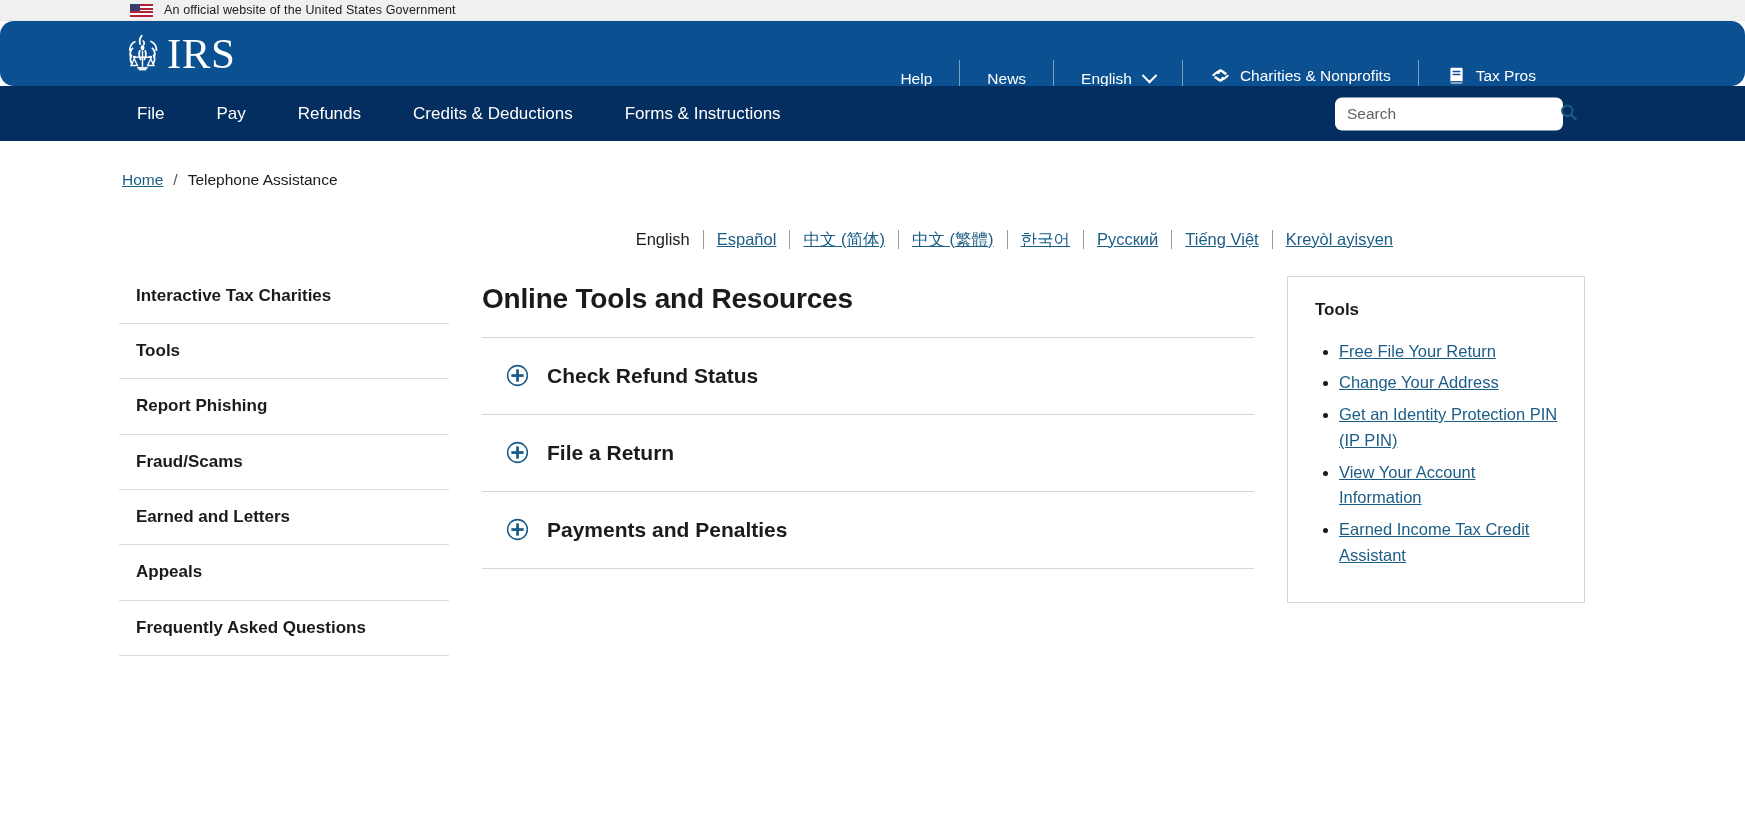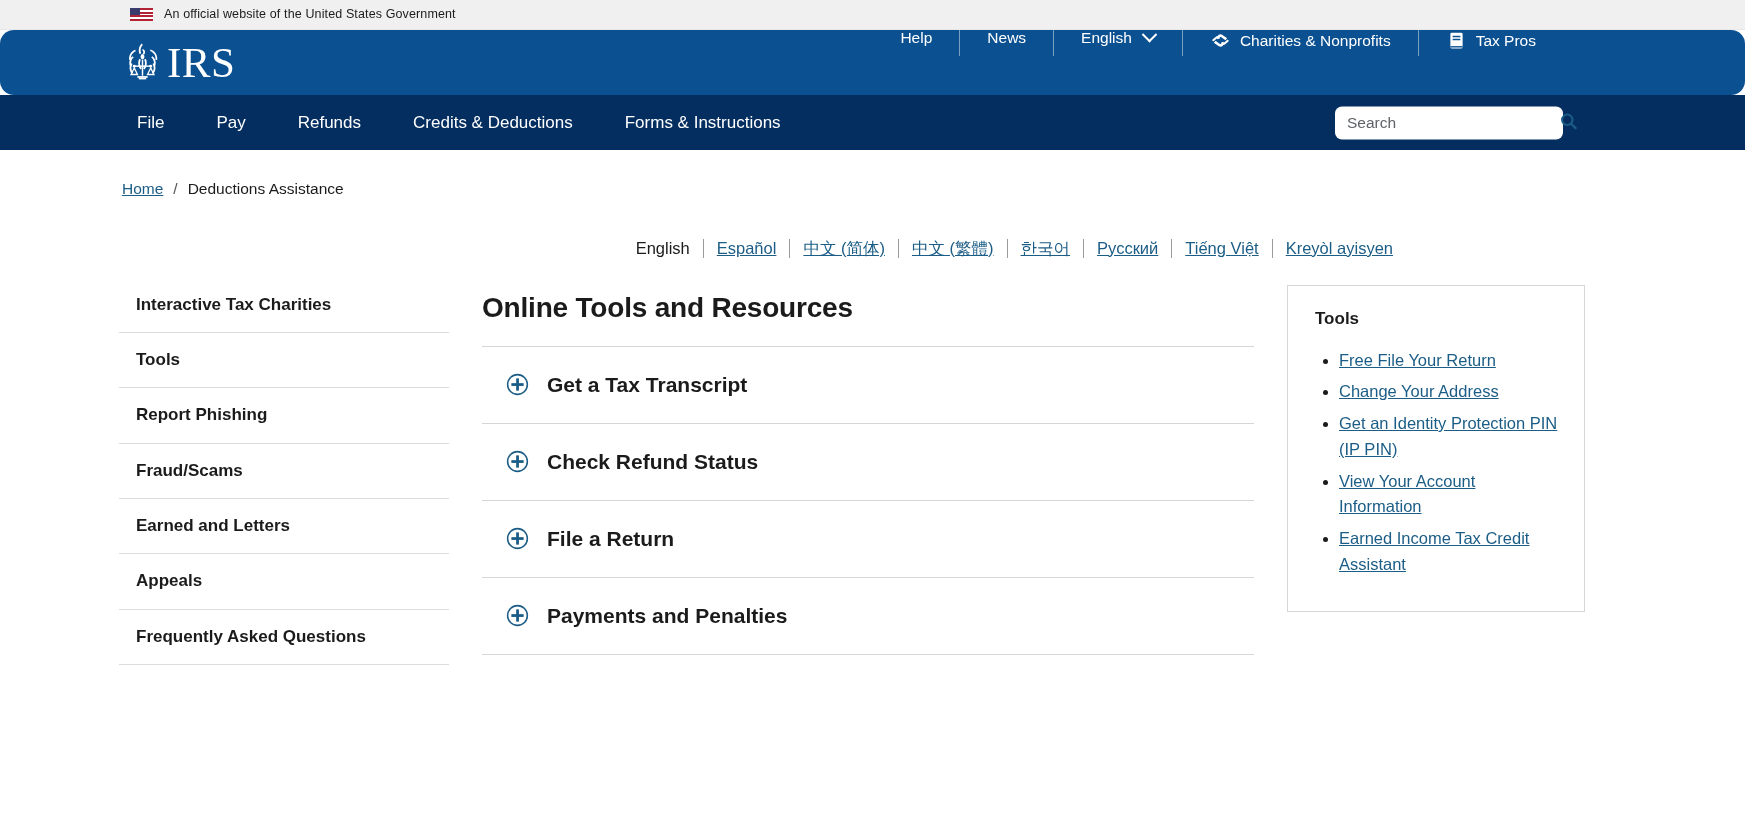--- a/index.html
+++ b/index.html
@@ -9,21 +9,21 @@
     width: 1745px; height: 831px;
     overflow: hidden;
     background: #ffffff;
     font-family: "Liberation Sans", sans-serif;
     -webkit-font-smoothing: antialiased;
   }
 
   
   .gov-banner {
     background: #f0f0f0;
-    height: 30px;
+    height: 21px;
     display: flex;
     align-items: center;
     padding-left: 130px;
     border-bottom: 1px solid #e8e8e8;
   }
   .flag-icon {
     width: 23px; height: 13px;
     margin-right: 11px;
     position: relative;
     display: inline-block;
@@ -72,21 +72,21 @@
     line-height: 1;
     letter-spacing: 0.5px;
     margin-left: 1px;
   }
 
   .util-nav {
     position: absolute;
     right: 182px;
     top: 0; bottom: 0;
     display: flex;
-    align-items: flex-start;
+    align-items: flex-end;
     gap: 0;
   }
   .util-item {
     color: #ffffff;
     font-size: 15.5px;
     text-decoration: none;
     padding: 0 27px;
     display: flex;
     align-items: center;
     gap: 9px;
@@ -409,21 +409,21 @@
       </span>
     </button>
   </div>
 </div>
 
 <div class="page-wrap">
 
   <div class="breadcrumb">
     <a href="#">Home</a>
     <span class="sep">/</span>
-    <span>Deductions Assistance</span>
+    <span>Telephone Assistance</span>
   </div>
 
 
   <div class="lang-bar">
     <span class="lang-item current">English</span>
     <span class="lang-divider"></span>
     <a class="lang-item" href="#">Español</a>
     <span class="lang-divider"></span>
     <a class="lang-item" href="#">中文 (简体)</a>
     <span class="lang-divider"></span>
@@ -448,30 +448,20 @@
       <a class="side-nav-item" href="#">Earned and Letters</a>
       <a class="side-nav-item" href="#">Appeals</a>
       <a class="side-nav-item" href="#">Frequently Asked Questions</a>
     </nav>
 
     <div class="main-col">
       <h2 class="section-title">Online Tools and Resources</h2>
 
       <div class="accordion">
 
-        <div class="accordion-item">
-          <span>
-            <svg class="acc-plus" viewBox="0 0 24 24" aria-hidden="true">
-              <circle cx="12" cy="12" r="10.3" fill="none" stroke="#1b5d86" stroke-width="1.6"></circle>
-              <rect x="10.6" y="5.6" width="2.9" height="12.8" fill="#1b5d86"></rect>
-              <rect x="5.6" y="10.6" width="12.8" height="2.9" fill="#1b5d86"></rect>
-            </svg>
-          </span>
-          <span class="acc-label">Get a Tax Transcript</span>
-        </div>
 
         <div class="accordion-item">
           <span>
             <svg class="acc-plus" viewBox="0 0 24 24" aria-hidden="true">
               <circle cx="12" cy="12" r="10.3" fill="none" stroke="#1b5d86" stroke-width="1.6"></circle>
               <rect x="10.6" y="5.6" width="2.9" height="12.8" fill="#1b5d86"></rect>
               <rect x="5.6" y="10.6" width="12.8" height="2.9" fill="#1b5d86"></rect>
             </svg>
           </span>
           <span class="acc-label">Check Refund Status</span>

